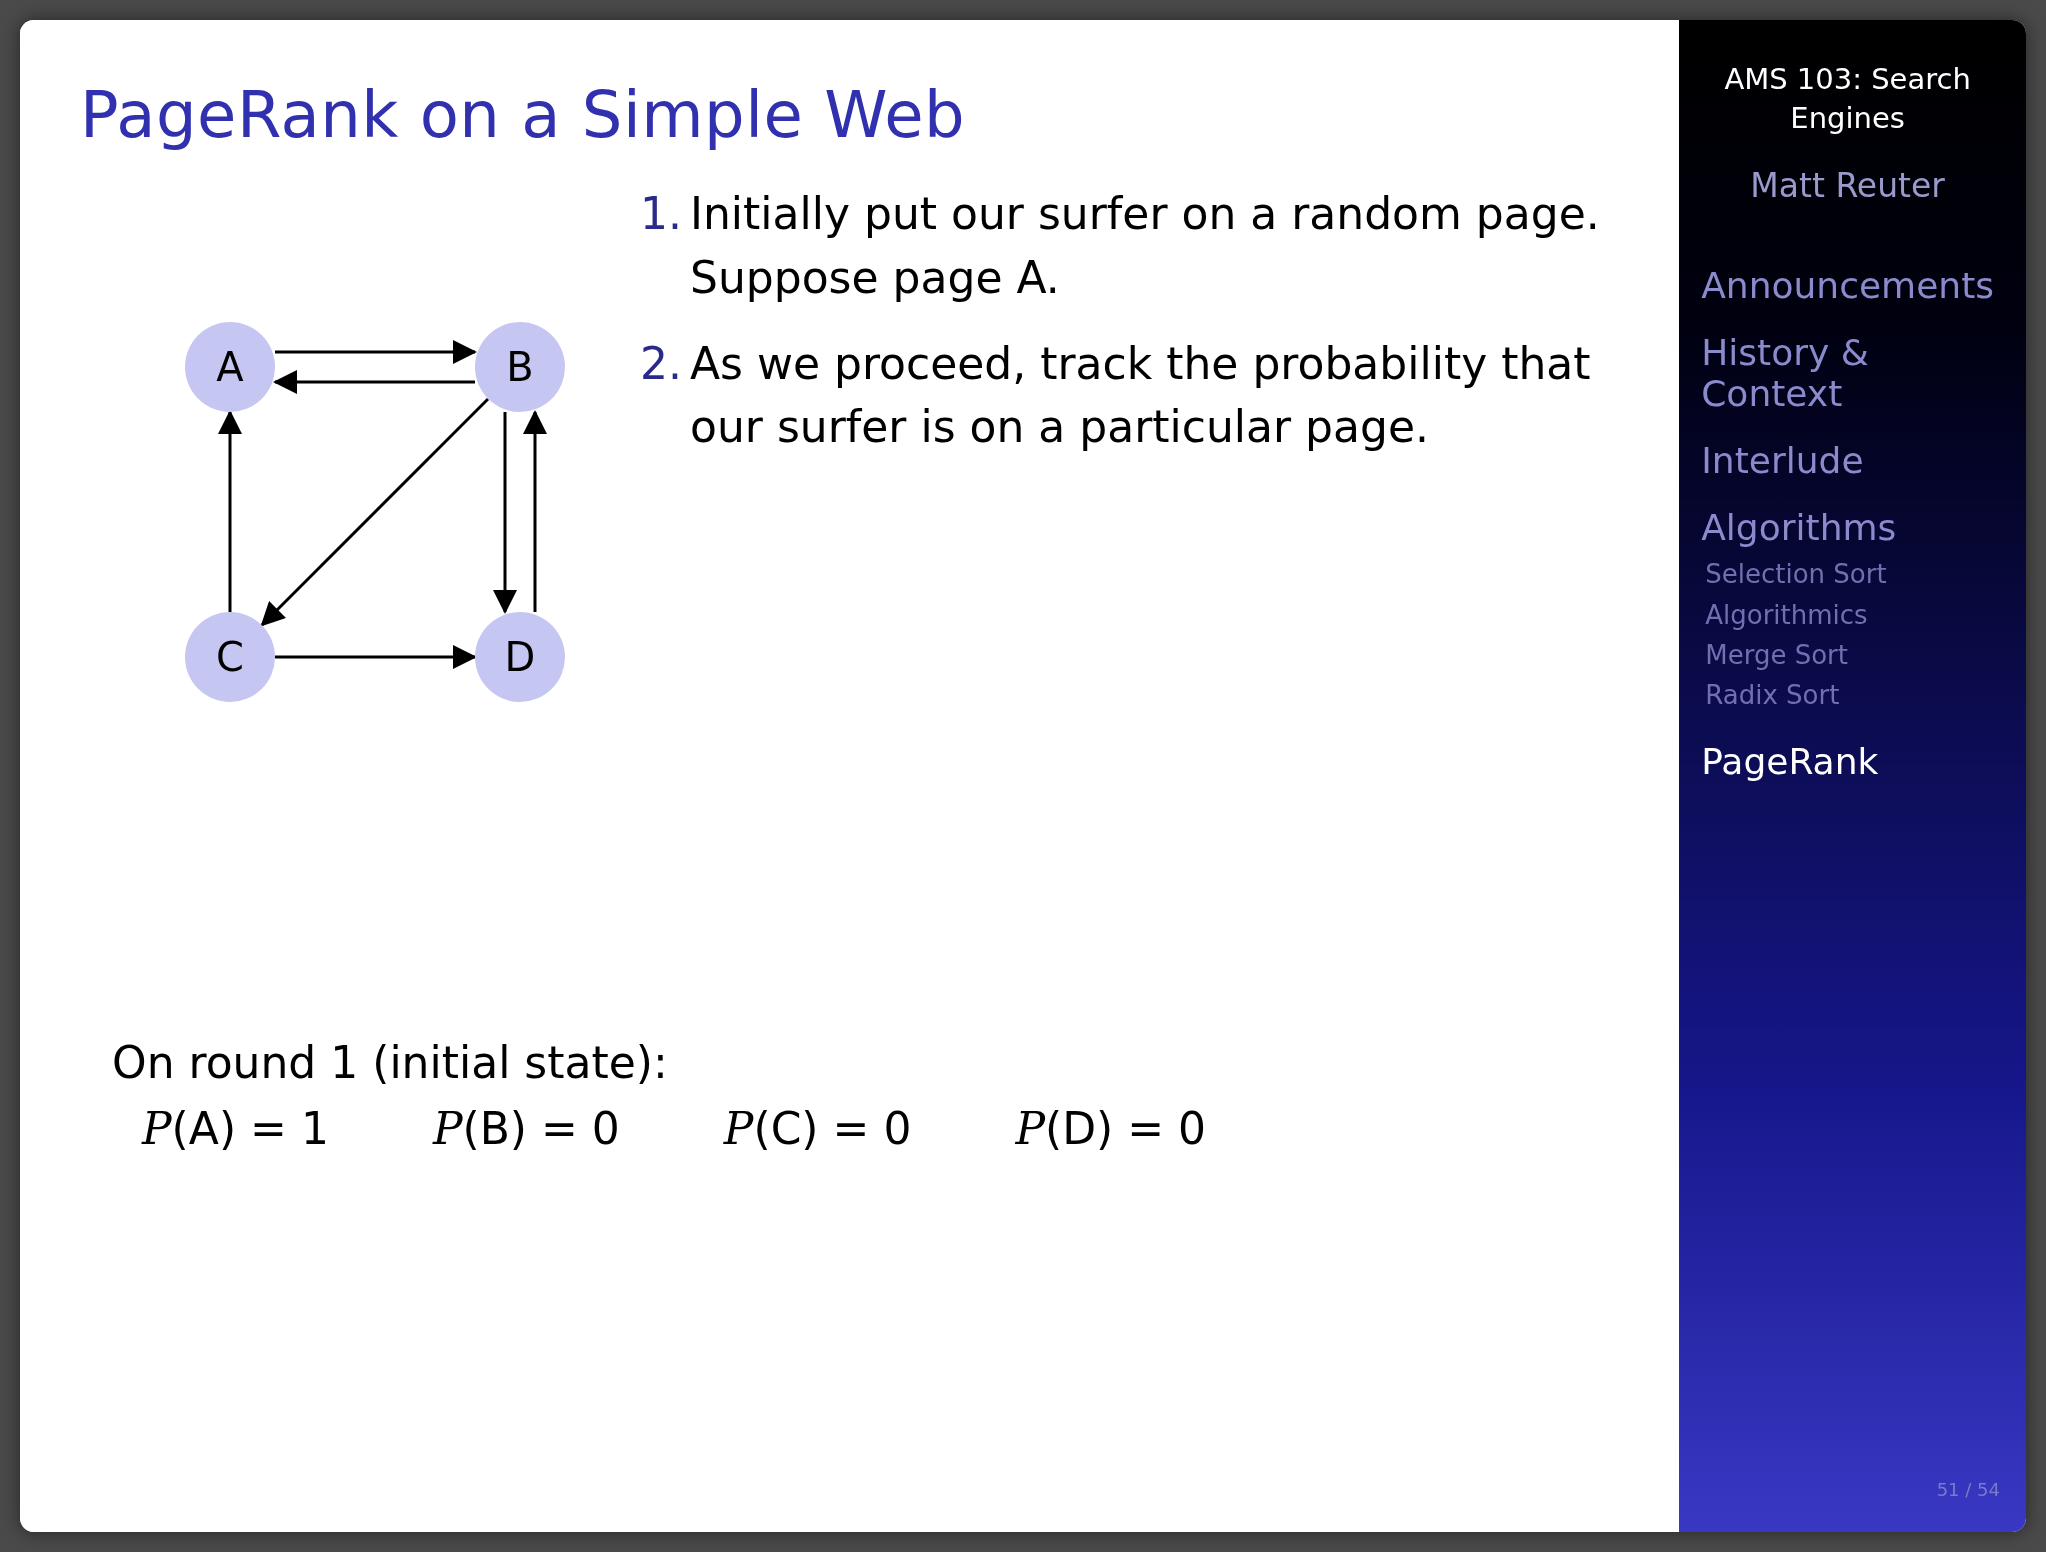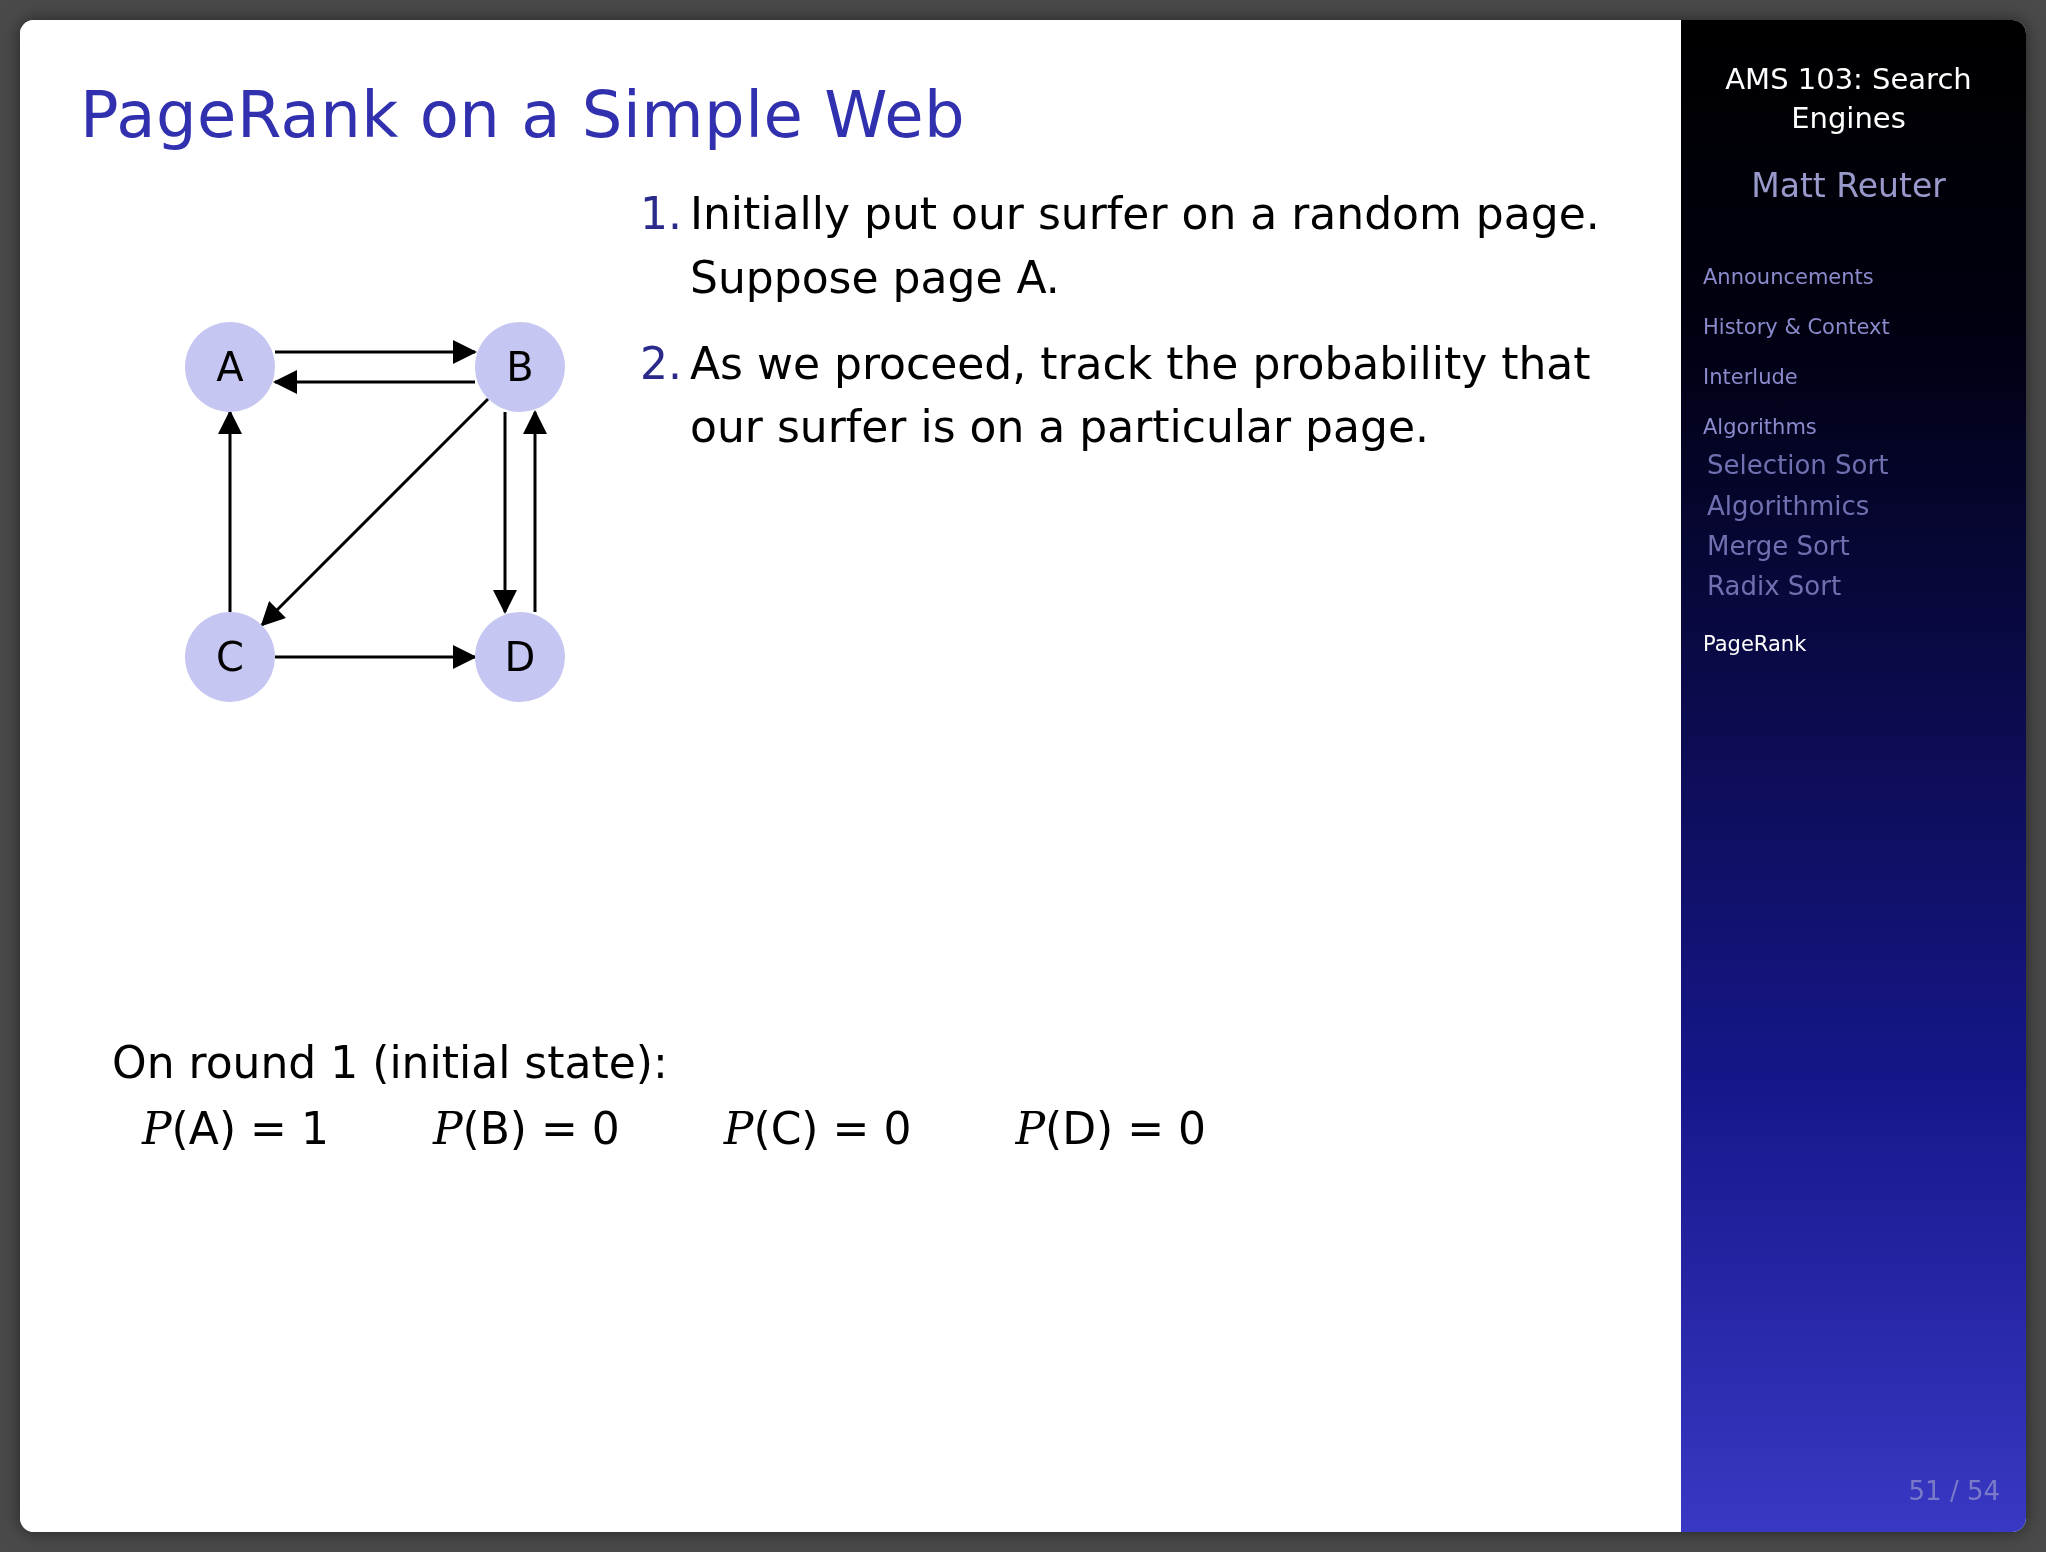--- a/index.html
+++ b/index.html
@@ -126,38 +126,38 @@
     margin-bottom: 28px;
   }
   .sidebar .author {
     text-align: center;
     color: #9999cc;
     font-size: 33px;
     margin-bottom: 60px;
   }
   .sidebar .section {
     color: #8a8acc;
-    font-size: 21px;
+    font-size: 36px;
     margin-bottom: 26px;
   }
   .sidebar .sub {
     color: #7070b0;
     font-size: 26px;
     padding-left: 4px;
     line-height: 1.55;
   }
   .sidebar .active {
     color: #ffffff;
   }
   .sidebar .pagenum {
     position: absolute;
-    bottom: 26px;
+    bottom: 32px;
     right: 26px;
     color: #7a7ac8;
-    font-size: 26px;
+    font-size: 18px;
   }
 </style>
 </head>
 <body>
 
 <div class="frame">
   <div class="main">
     <h1 class="title">PageRank on a Simple Web</h1>
 
     <div class="content-row">

